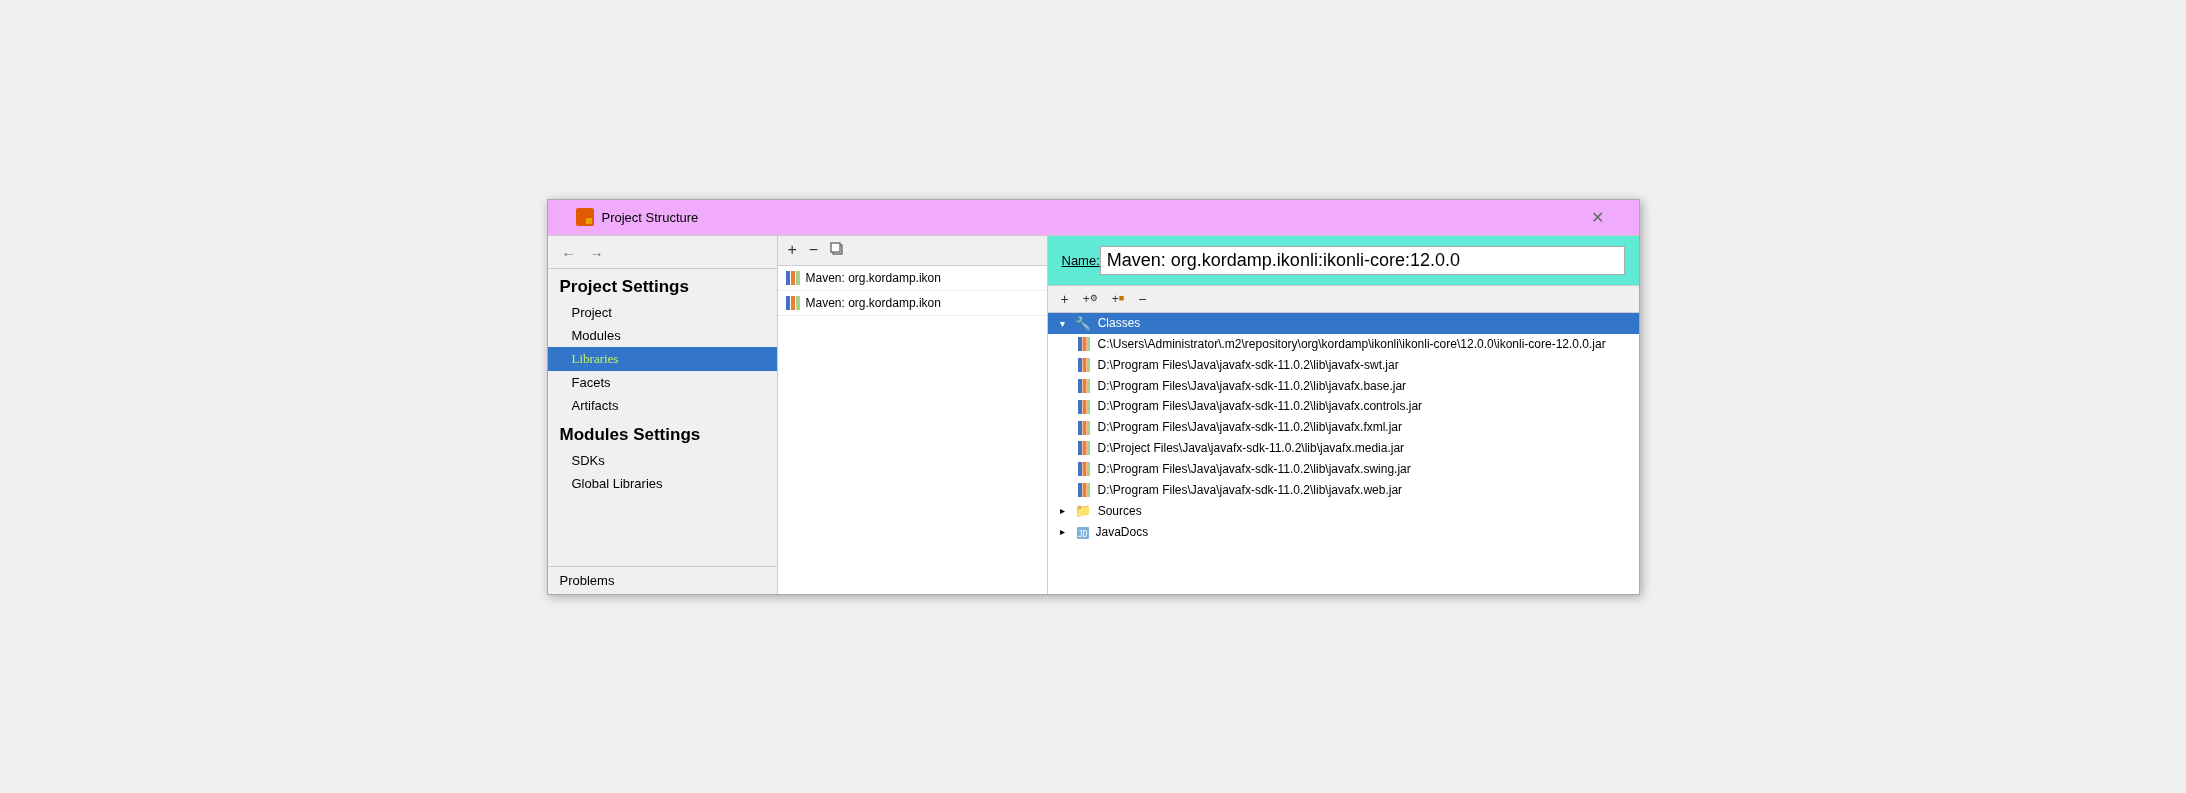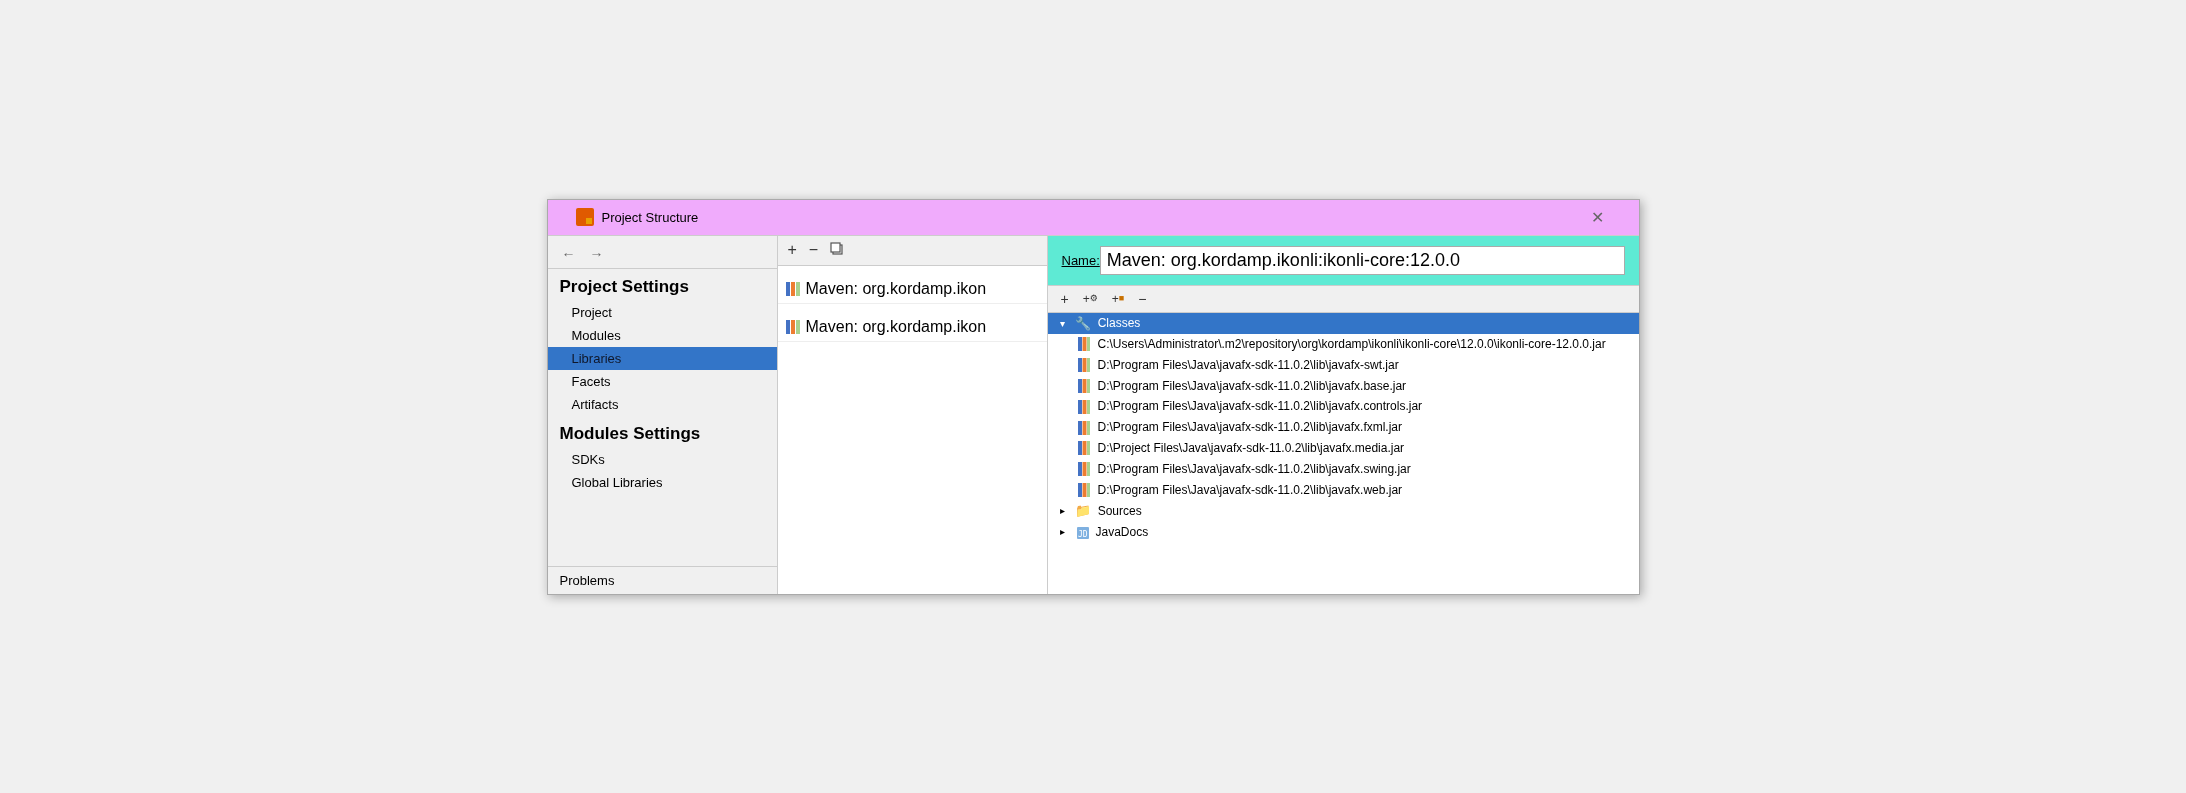--- a/index.html
+++ b/index.html
@@ -94,21 +94,22 @@
       padding: 8px 12px 4px 12px;
     }
     .nav-item {
       padding: 4px 12px 4px 24px;
       cursor: pointer;
       color: #000;
       font-size: 13px;
     }
     .nav-item.active {
       background: #3375c8;
-      color: #0f172a;
+      color: #bef264;
+      font-family: Liberation Serif, serif;
     }
     .sidebar-spacer { flex: 1; }
     .problems-item {
       padding: 6px 12px;
       cursor: pointer;
       color: #000;
       font-size: 13px;
       border-top: 1px solid #ccc;
     }
 
@@ -141,23 +142,22 @@
     .lib-list {
       flex: 1;
       overflow-y: auto;
     }
     .lib-item {
       display: flex;
       align-items: center;
       gap: 6px;
       padding: 5px 8px;
       cursor: pointer;
-      font-size: 16px;
+      font-size: 12px;
       border-bottom: 1px solid #eee;
-      margin-top: 9px;
     }
     .lib-icon {
       display: flex;
       align-items: center;
       gap: 1px;
     }
     .lib-bar {
       width: 4px;
       height: 14px;
     }

